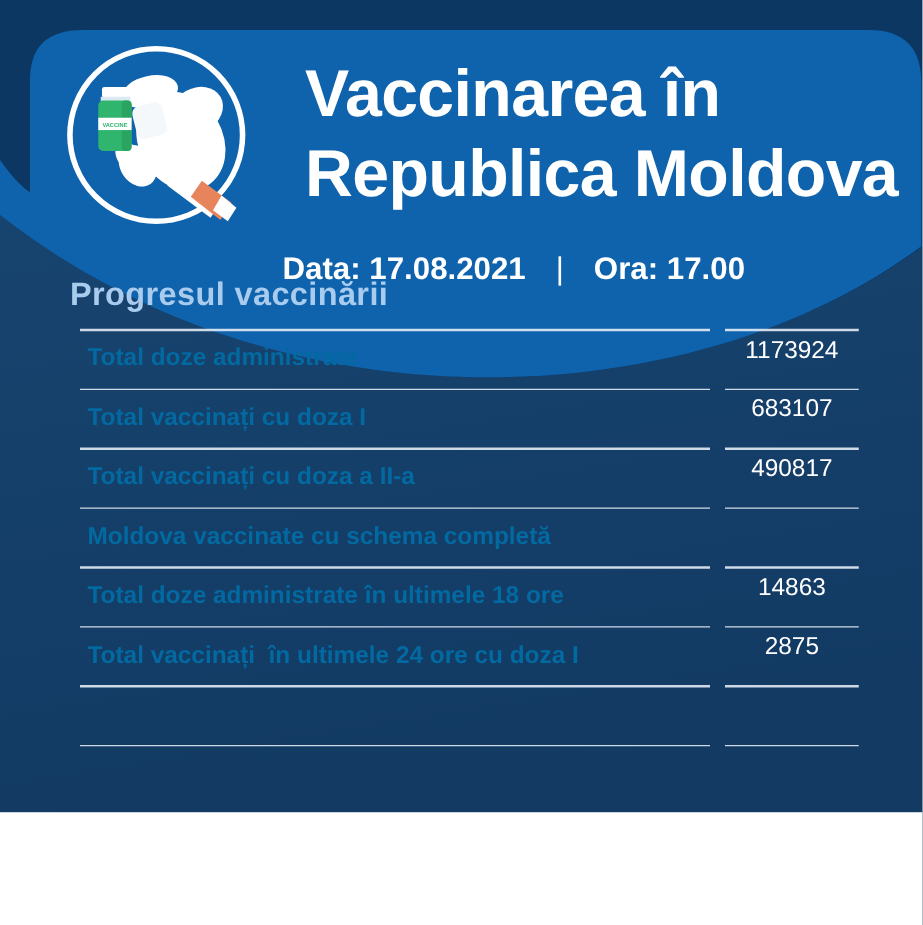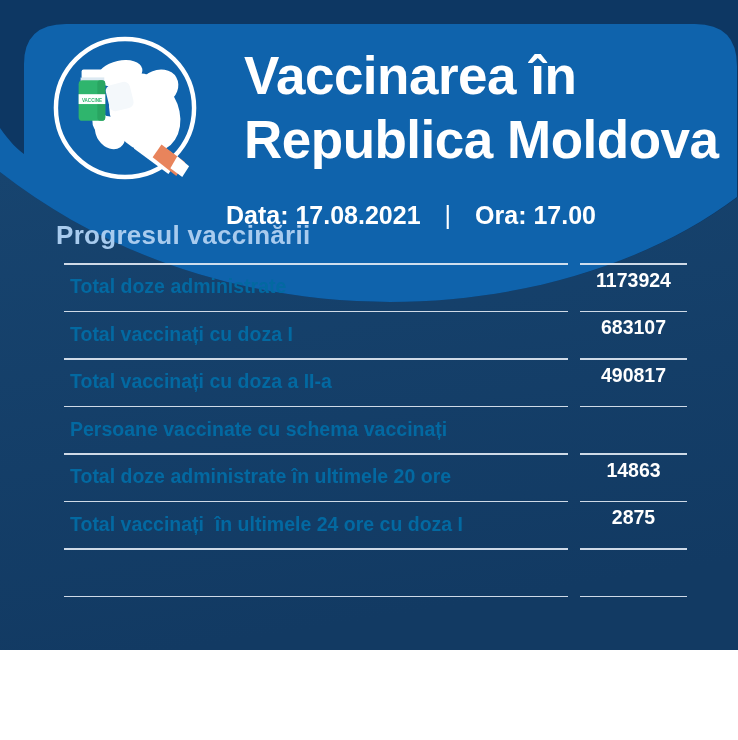--- a/index.html
+++ b/index.html
@@ -34,21 +34,21 @@
   .rule .long{position:absolute;left:64px;width:504px;height:1.5px;background:#E3EBF5;opacity:.9;display:block;}
   .rule .short{position:absolute;left:580px;width:107px;height:1.5px;background:#E3EBF5;opacity:.9;display:block;}
   .trow{position:absolute;left:0;width:738px;height:47.5px;}
   .trow .lbl{
     position:absolute;left:70px;top:0;height:47.5px;display:flex;align-items:center;
     color:#0369a1;font-weight:700;font-size:19.5px;white-space:pre;
   }
   .trow .val{
     position:absolute;left:580px;width:107px;top:0;height:34px;
     display:flex;align-items:center;justify-content:center;
-    color:#ffffff;font-weight:700;font-size:19.5px;
+    color:#ffffff;font-weight:400;font-size:19.5px;
   }
   
   .footer{position:absolute;left:0;top:650px;width:738px;height:90px;background:#ffffff;}
 </style>
 </head>
 <body>
 
 <div class="canvas">
 
   <svg class="bg" width="738" height="650" viewBox="0 0 738 650" aria-hidden="true">
@@ -147,24 +147,24 @@
     </div>
     <div class="trow" style="top:47.5px">
       <span class="lbl">Total vaccinați cu doza I</span>
       <span class="val">683107</span>
     </div>
     <div class="trow" style="top:95px">
       <span class="lbl">Total vaccinați cu doza a II-a</span>
       <span class="val">490817</span>
     </div>
     <div class="trow" style="top:142.5px">
-      <span class="lbl">Persoane vaccinate cu schema vaccinați</span>
+      <span class="lbl">Moldova vaccinate cu schema completă</span>
     </div>
     <div class="trow" style="top:190px">
-      <span class="lbl">Total doze administrate în ultimele 20 ore</span>
+      <span class="lbl">Total doze administrate în ultimele 18 ore</span>
       <span class="val">14863</span>
     </div>
     <div class="trow" style="top:237.5px">
       <span class="lbl">Total vaccinați  în ultimele 24 ore cu doza I</span>
       <span class="val">2875</span>
     </div>
     <div class="trow" style="top:285px">
     </div>
   </div>
 

